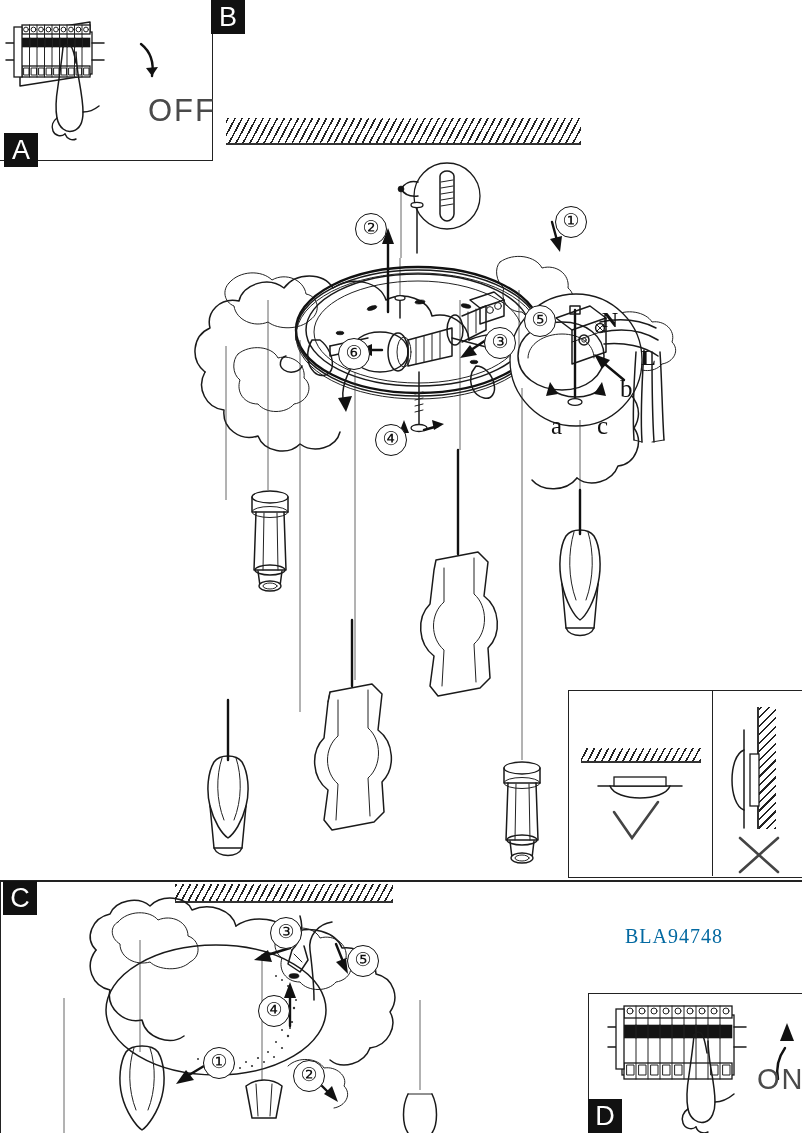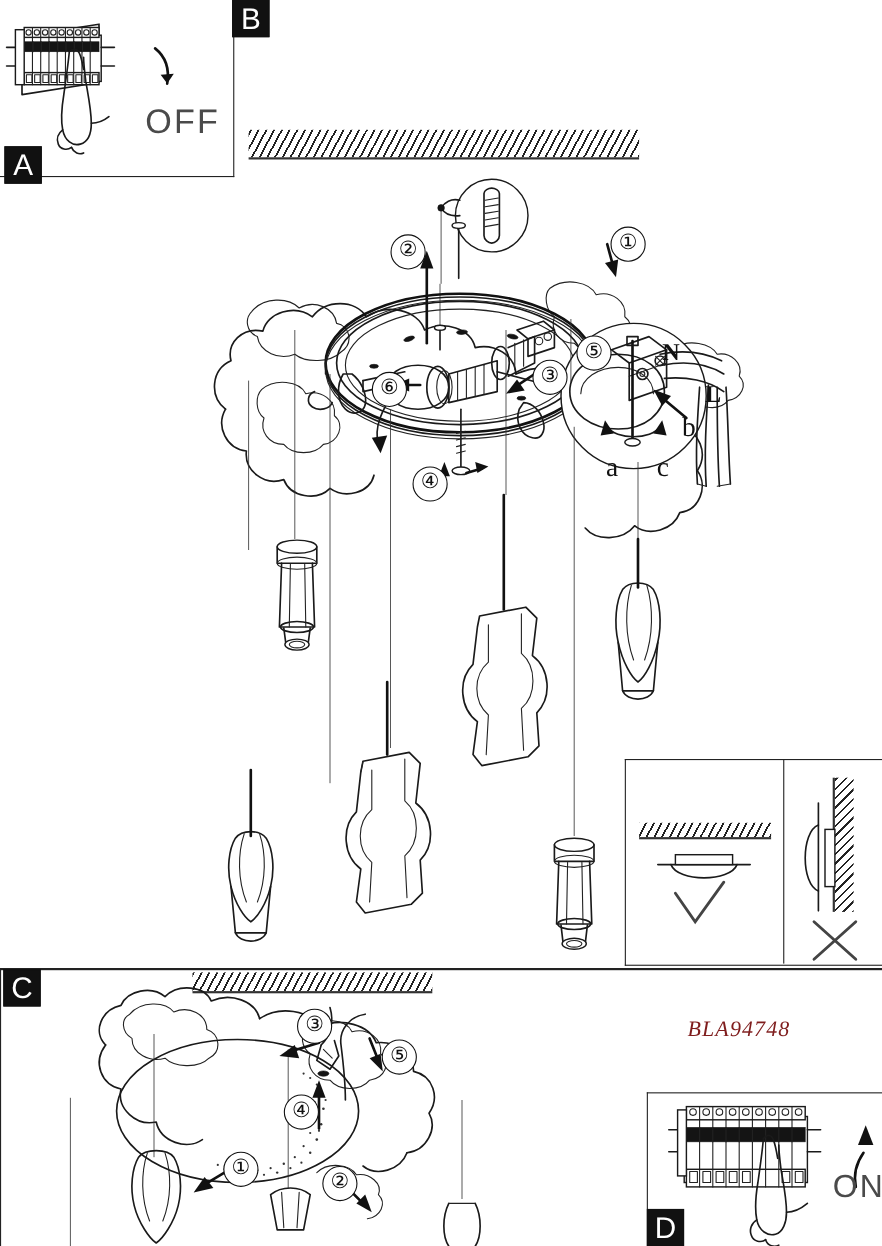--- a/index.html
+++ b/index.html
@@ -23,21 +23,21 @@
   
   .frame{position:absolute;border:1.4px solid #222;background:transparent;}
   .rule{position:absolute;background:#222;}
 
   
   .word{position:absolute;color:#4a4a4a;font-weight:300;}
   .word.off{font-size:31px;letter-spacing:2px;}
   .word.on{font-size:29px;letter-spacing:2px;}
   .code{
     position:absolute;font-family:"Liberation Serif", serif;
-    font-size:20px;color:#7f1d1d;letter-spacing:1px;font-style:italic;
+    font-size:20px;color:#0369a1;letter-spacing:1px;
   }
   .lbl{
     position:absolute;font-family:"Liberation Serif", serif;
     color:#111;font-weight:700;
   }
   .lbl.cap{font-size:22px;}
   .lbl.low{font-size:25px;font-weight:400;}
 
   
   .callout{
@@ -154,21 +154,21 @@
       <path class="ink" d="M57,118 C53,121 51,126 53,131 C55,136 61,137 65,134"></path>
       <path class="ink" d="M65,134 C67,139 72,141 76,139"></path>
     </g>
 
     <g>
       <path class="ink-bold" d="M141,44 C151,52 154,64 152,76"></path>
       <path class="arrow" d="M152,76 L146,68 L158,67 Z"></path>
     </g>
   </svg>
 
-  <div class="word off" style="left:132px;top:93px;">OFF</div>
+  <div class="word off" style="left:148px;top:93px;">OFF</div>
 
   <div class="badge" style="left:4px;top:133px;">A</div>
   <div class="badge" style="left:211px;top:0px;">B</div>
 
   <div class="ceiling" style="left:226px;top:118px;width:355px;height:25px;"></div>
 
   <svg style="left:0px;top:0px;width:802px;height:890px;" viewBox="0 0 802 890">
 
     <g>
       <circle class="fill-white" cx="447" cy="196" r="33"></circle>

